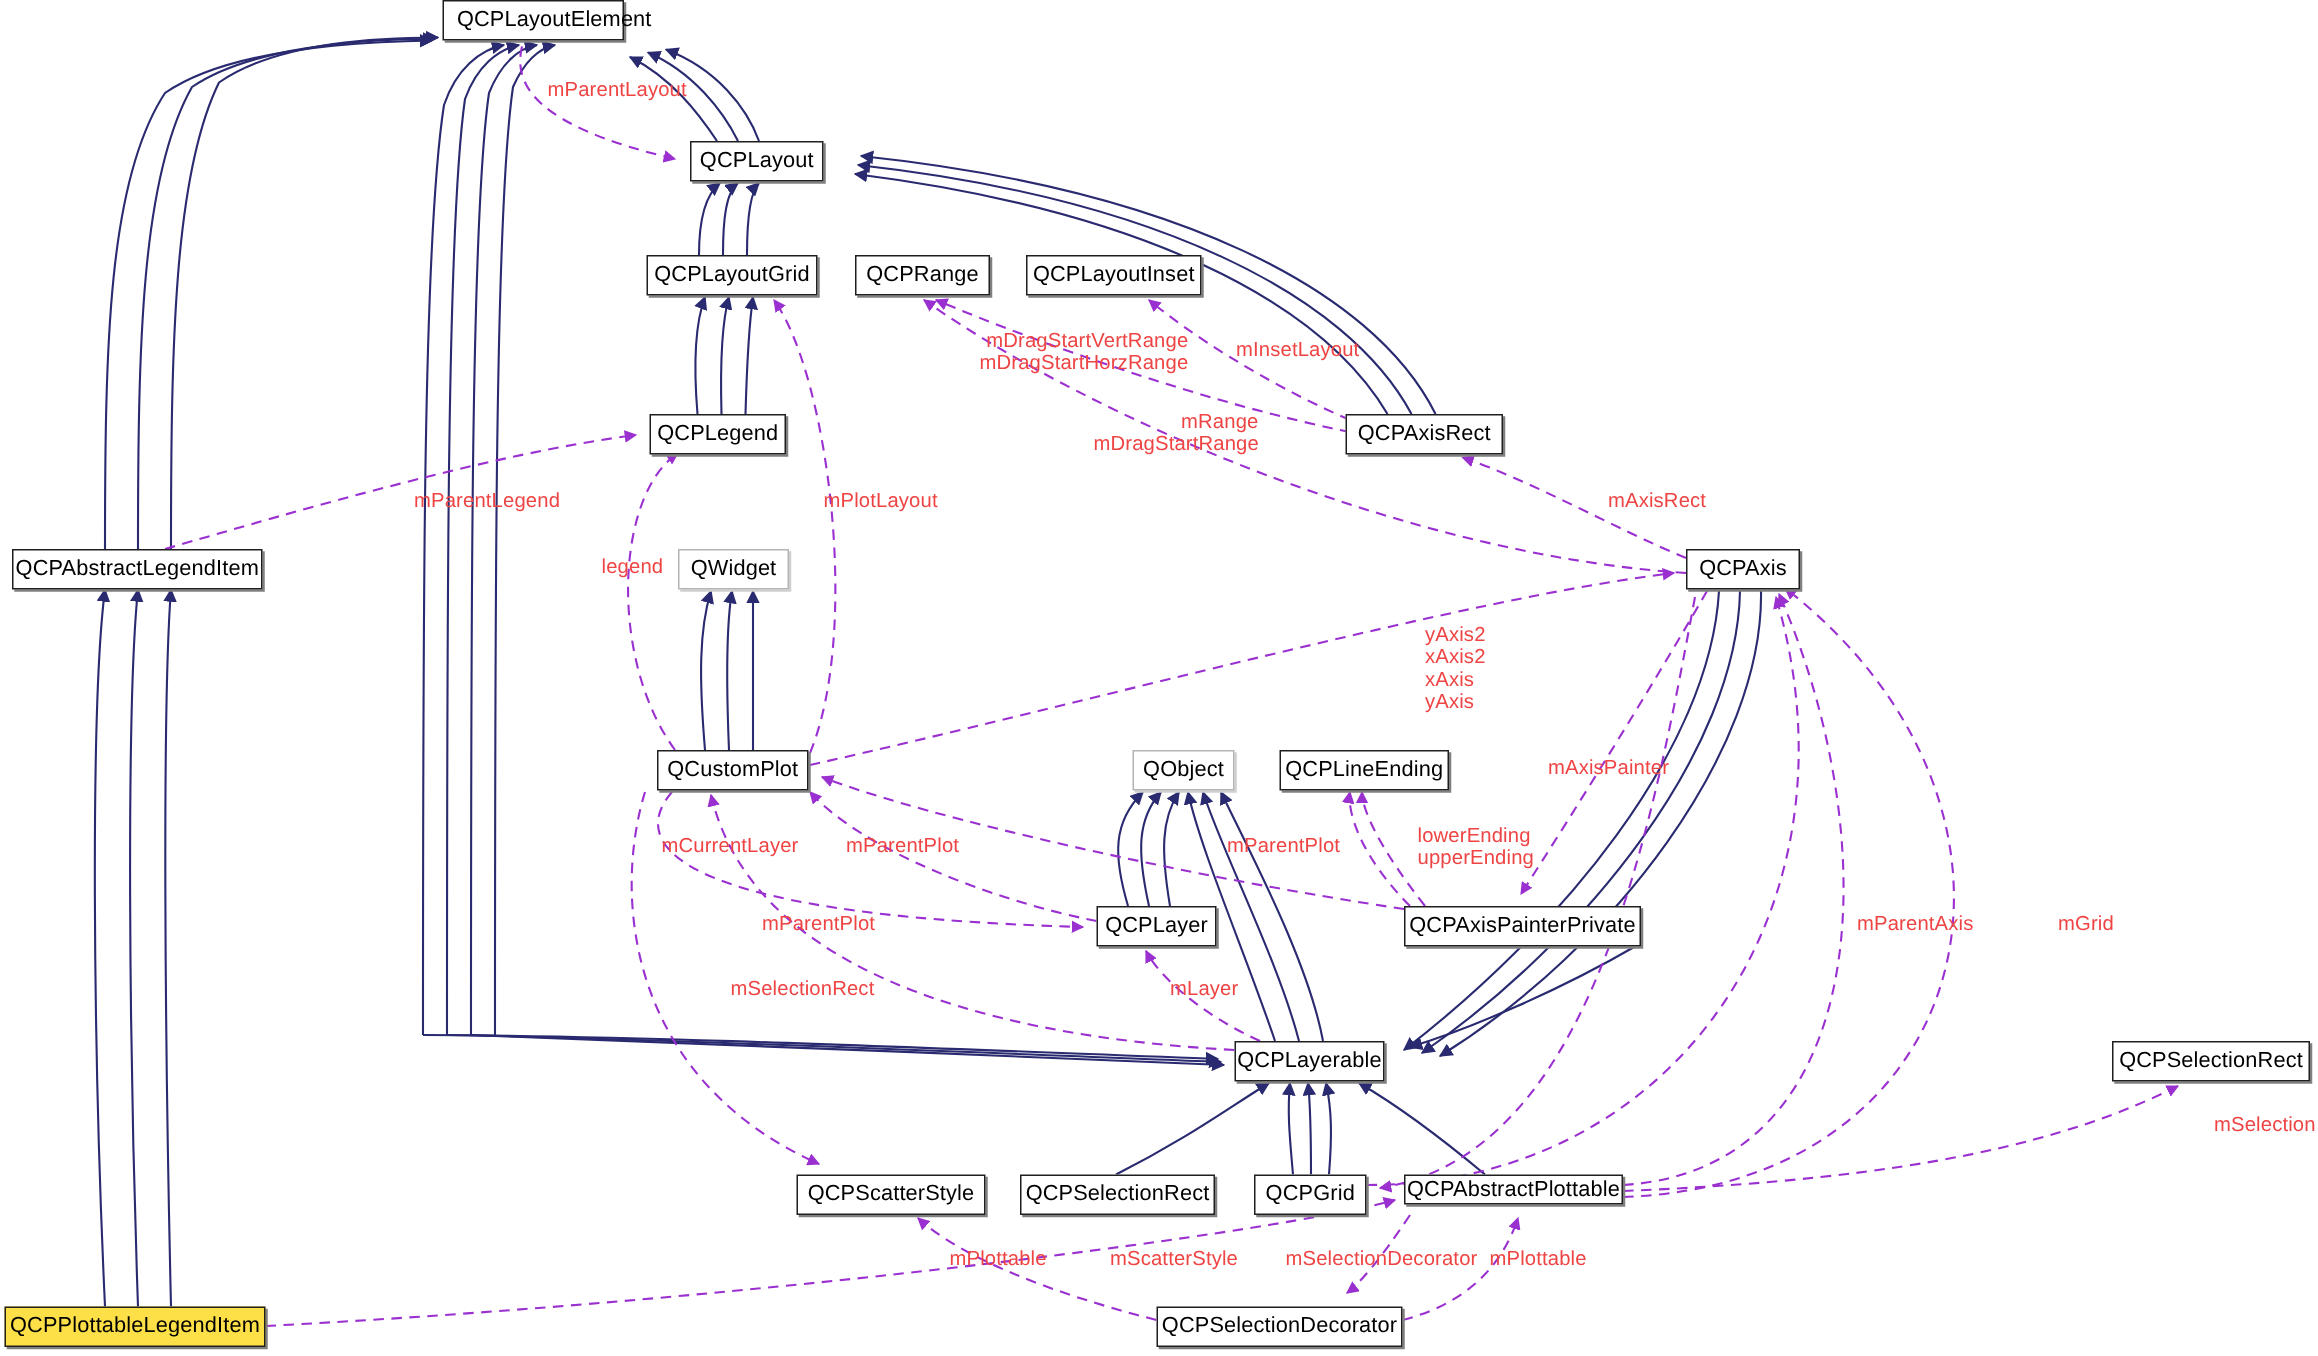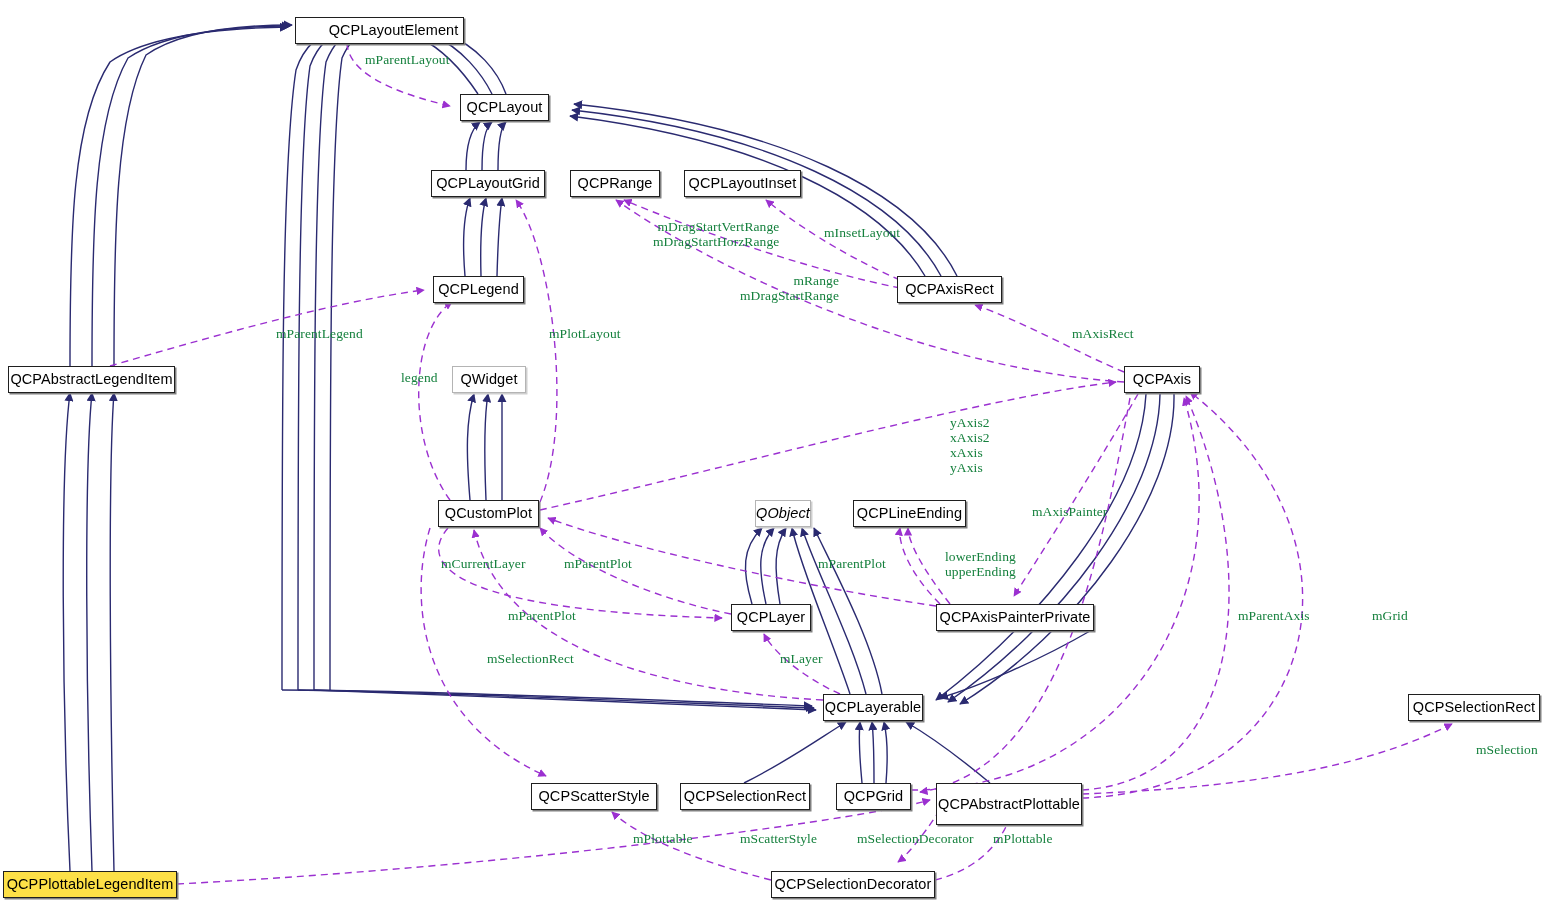--- a/index.html
+++ b/index.html
@@ -41,25 +41,24 @@
     border: 1px solid #b4b4b4;
     box-shadow: 1.5px 1.5px 0 0 #cfcfcf;
   }
   .node.current {
     background: #fde047;
     border: 1px solid #1f1f1f;
   }
   .edge-label {
     position: absolute;
     font-size: 13.5px;
-    color: #15803d;
+    color: #ef4444;
     white-space: nowrap;
     line-height: 14.5px;
     letter-spacing: 0.1px;
-    font-family: Liberation Serif, serif;
   }
   .edge-label.multi { line-height: 15px; }
 </style>
 </head>
 <body>
 
 <div id="diagram">
 
   <svg id="edge-layer" viewBox="0 0 1545 904" width="1545" height="904" xmlns="http://www.w3.org/2000/svg">
     <defs>
@@ -179,21 +178,21 @@
       <path d="M 935 880 C 990 866 1006 830 1012 812"></path>
 
       <path d="M 771 880 C 700 862 640 838 612 812"></path>
 
       <path d="M 177 884 C 520 866 860 820 930 800"></path>
 
       <path d="M 1082 794 C 1280 786 1380 760 1452 724"></path>
     </g>
   </svg>
 
-  <div class="node" style="left:295px; top:17px; width:169px; height:27px;padding-left:28px;">
+  <div class="node" style="left:295px; top:0; width:121px; height:27px;padding-left:28px;">
     <span>QCPLayoutElement</span>
   </div>
   <div class="node" style="left:460px; top:94px; width:89px; height:27px;">
     <span>QCPLayout</span>
   </div>
   <div class="node" style="left:431px; top:170px; width:114px; height:27px;">
     <span>QCPLayoutGrid</span>
   </div>
   <div class="node" style="left:570px; top:170px; width:90px; height:27px;">
     <span>QCPRange</span>
@@ -212,21 +211,21 @@
   </div>
   <div class="node external" style="left:452px; top:366px; width:74px; height:27px;">
     <span>QWidget</span>
   </div>
   <div class="node" style="left:1124px; top:366px; width:76px; height:27px;">
     <span>QCPAxis</span>
   </div>
   <div class="node" style="left:438px; top:500px; width:101px; height:27px;">
     <span>QCustomPlot</span>
   </div>
-  <div class="node external" style="left:755px; top:500px; width:56px; height:27px;font-style:italic;">
+  <div class="node external" style="left:755px; top:500px; width:68px; height:27px;">
     <span>QObject</span>
   </div>
   <div class="node" style="left:853px; top:500px; width:113px; height:27px;">
     <span>QCPLineEnding</span>
   </div>
   <div class="node" style="left:731px; top:604px; width:80px; height:27px;">
     <span>QCPLayer</span>
   </div>
   <div class="node" style="left:936px; top:604px; width:158px; height:27px;">
     <span>QCPAxisPainterPrivate</span>
@@ -239,21 +238,21 @@
   </div>
   <div class="node" style="left:531px; top:783px; width:126px; height:27px;">
     <span>QCPScatterStyle</span>
   </div>
   <div class="node" style="left:680px; top:783px; width:130px; height:27px;">
     <span>QCPSelectionRect</span>
   </div>
   <div class="node" style="left:836px; top:783px; width:75px; height:27px;">
     <span>QCPGrid</span>
   </div>
-  <div class="node" style="left:936px; top:783px; width:146px; height:42px;">
+  <div class="node" style="left:936px; top:783px; width:146px; height:20px;">
     <span>QCPAbstractPlottable</span>
   </div>
   <div class="node" style="left:771px; top:871px; width:164px; height:27px;">
     <span>QCPSelectionDecorator</span>
   </div>
   <div class="node current" style="left:3px; top:871px; width:174px; height:27px;">
     <span>QCPPlottableLegendItem</span>
   </div>
 
   <div class="edge-label" style="left:365px; top:53px;"><span>mParentLayout</span></div>

